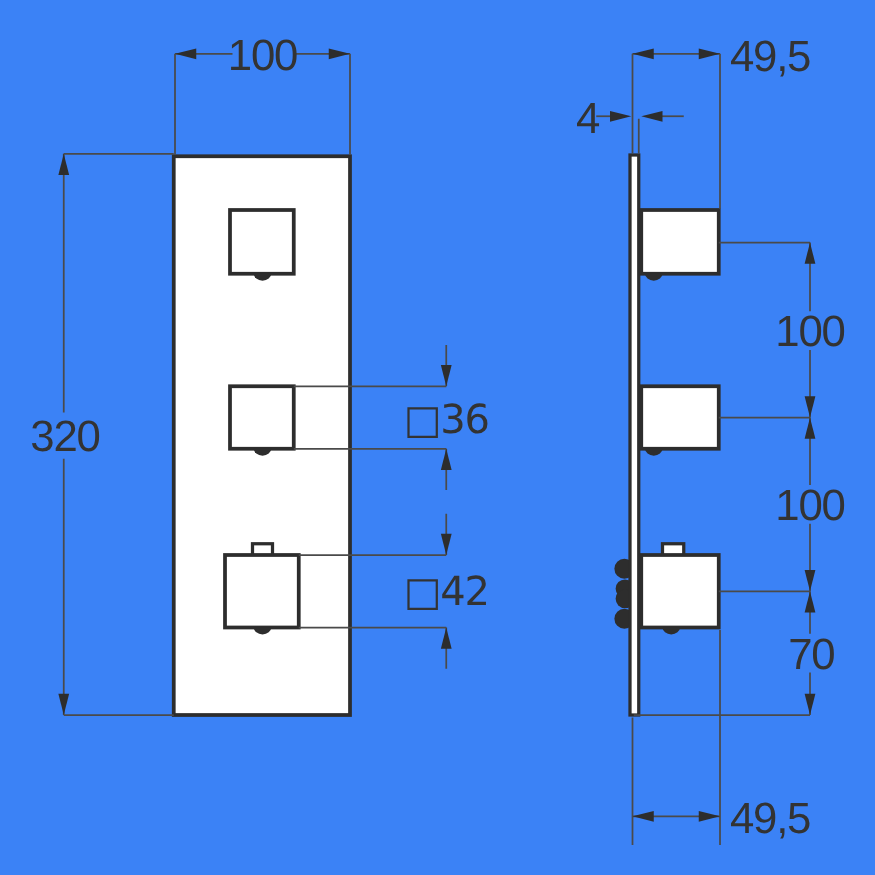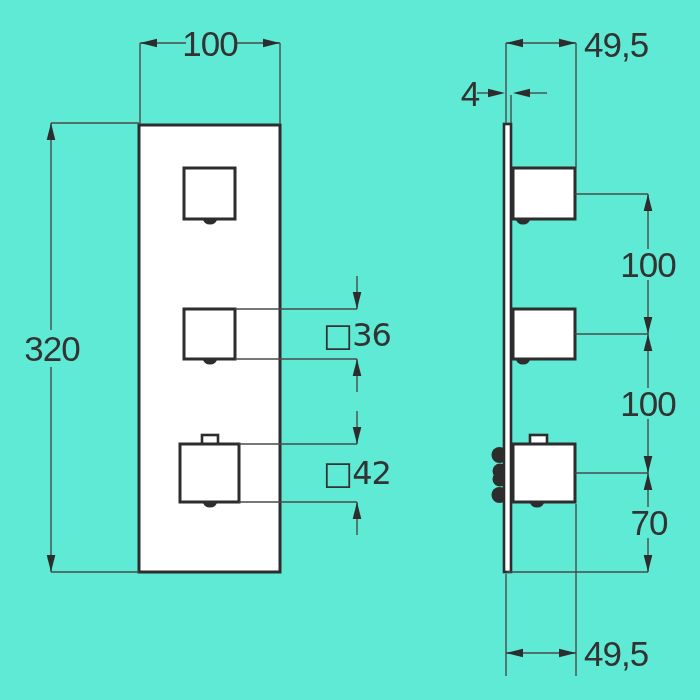--- a/index.html
+++ b/index.html
@@ -1,16 +1,16 @@
 <!DOCTYPE html>
 <html><head>
 <meta charset="utf-8">
 <style>
   html, body { margin: 0; padding: 0; background: #ffffff; }
-  .stage { width: 700px; height: 700px; position: relative; background: #5eead4; }
+  .stage { width: 700px; height: 700px; position: relative; background: #3b82f6; }
   svg { display: block; }
   .outline      { fill: #ffffff; stroke: #2d2d2d; stroke-width: 3;   stroke-linejoin: miter; }
   .outline-mid  { fill: #ffffff; stroke: #2d2d2d; stroke-width: 2.6; stroke-linejoin: miter; }
   .dim          { fill: none;    stroke: #4a4a4a; stroke-width: 1.4; }
   .arrow        { fill: #2d2d2d; stroke: none; }
   .bump         { fill: #2d2d2d; stroke: none; }
   .dim-text     { font-family: "Liberation Sans", sans-serif; font-size: 35px;
                   fill: #333333; letter-spacing: -1px; }
   .dim-text-sq  { font-family: "DejaVu Sans", sans-serif; font-size: 32px;
                   fill: #333333; letter-spacing: -1px; }

